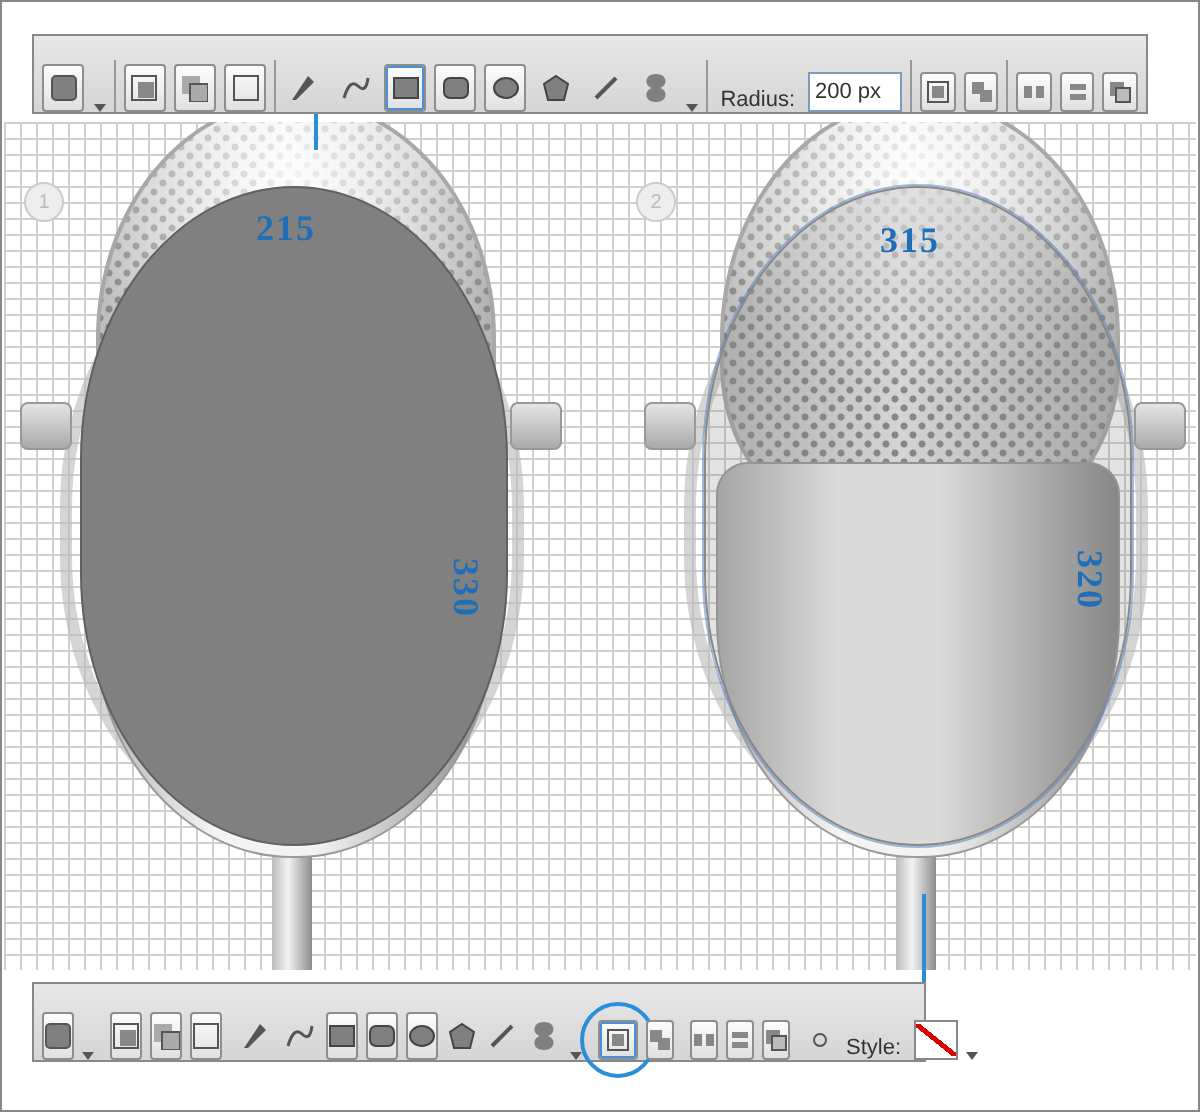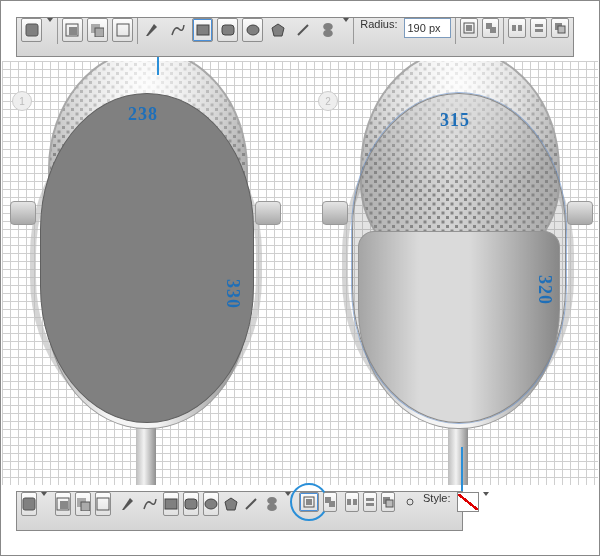--- a/index.html
+++ b/index.html
@@ -1,19 +1,19 @@
 <!DOCTYPE html>
 <html><head>
 <meta charset="utf-8">
 <style>
   html,body{margin:0;padding:0;width:600px;height:556px;background:#fff;font-family:Tahoma,Geneva,sans-serif;font-size:11px;color:#333;overflow:hidden}
   .frame{position:absolute;left:0;top:0;width:600px;height:556px;border:1px solid #888;box-sizing:border-box}
 
   
-  .toolbar{position:absolute;height:40px;background:linear-gradient(#e8e8e8,#d5d5d5);border:1px solid #888;box-sizing:border-box;display:flex;align-items:flex-start;padding:0 4px;gap:4px}
+  .toolbar{position:absolute;height:40px;background:linear-gradient(#e8e8e8,#d5d5d5);border:1px solid #888;box-sizing:border-box;display:flex;align-items:flex-end;padding:0 4px;gap:4px}
   .toolbar.top{left:15px;top:16px;width:558px}
   .toolbar.bottom{left:15px;bottom:24px;width:447px}
   .sep{width:1px;height:26px;background:#999}
   .btn{width:22px;height:22px;border:1px solid #8e8e8e;background:linear-gradient(#fdfdfd,#e0e0e0);border-radius:2px;display:flex;align-items:center;justify-content:center;position:relative}
   .btn svg{display:block}
   .btn.small{width:18px;height:18px}
   .btn.flat{border-color:transparent;background:none}
   .btn.sel{box-shadow:inset 0 0 0 1px #4a8fd8}
   .dd{width:8px;display:flex;align-items:center;justify-content:center}
   .dd:after{content:"";border-left:3px solid transparent;border-right:3px solid transparent;border-top:4px solid #555}
@@ -76,21 +76,21 @@
     <div class="stepBadge" style="left:316px;top:30px">2</div>
 
     <div class="mic left">
       <div class="stand"></div>
       <div class="cradle"></div>
       <div class="knob l"></div>
       <div class="knob r"></div>
       <div class="head"></div>
       <div class="cap"></div>
       <div class="overlay"></div>
-      <div class="dim w1">238</div>
+      <div class="dim w1">215</div>
       <div class="dim h1">330</div>
     </div>
 
     <div class="mic right">
       <div class="stand"></div>
       <div class="cradle"></div>
       <div class="knob l"></div>
       <div class="knob r"></div>
       <div class="head"></div>
       <div class="cap"></div>
@@ -166,21 +166,21 @@
       </div>
     <div class="btn flat">
         <svg width="16" height="16">
           <path d="M8 1 C14 1 14 7 10 8 C14 9 14 15 8 15 C2 15 2 9 6 8 C2 7 2 1 8 1 Z" fill="#808080"></path>
         </svg>
       </div>
     <div class="dd"></div>
     <div class="sep"></div>
     <span class="lbl">Radius:</span>
     <div class="inp">
-        <span>190 px</span>
+        <span>200 px</span>
       </div>
     <div class="sep"></div>
     <div class="btn small">
         <svg width="12" height="12">
           <rect x="1" y="1" width="10" height="10" fill="none" stroke="#555"></rect>
           <rect x="3" y="3" width="6" height="6" fill="#888"></rect>
         </svg>
       </div>
     <div class="btn small">
         <svg width="12" height="12">

